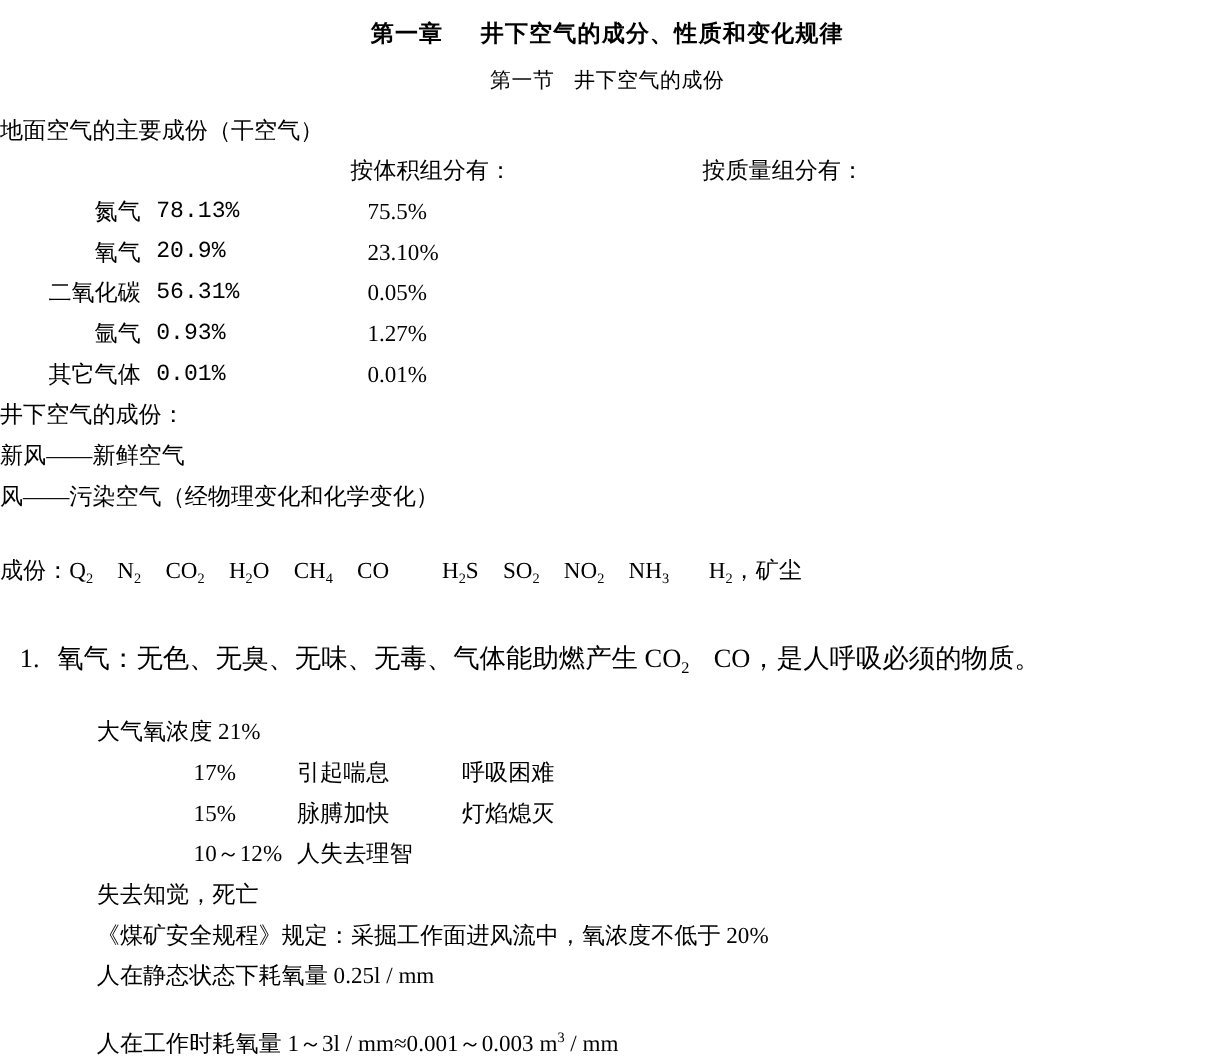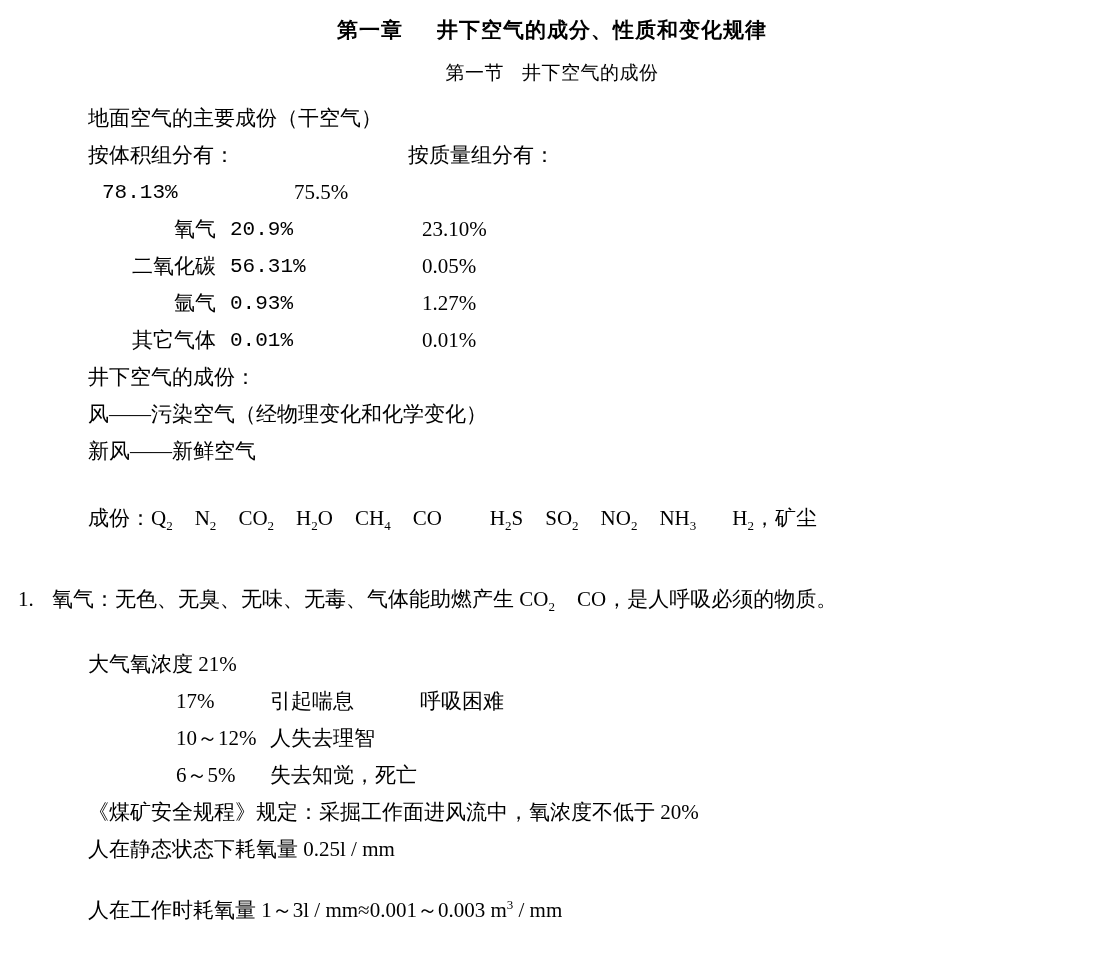--- a/index.html
+++ b/index.html
@@ -41,31 +41,31 @@
     letter-spacing: 0.5px;
   }
   .section-title .gap {
     display: inline-block;
     width: 18px;
   }
 
   
   .body-block {
     margin: 14px 0 0 0;
-    padding-left: 88px;
     font-size: 21px;
     line-height: 37px;
   }
   .line {
     white-space: pre;
   }
 
   
   .two-col {
     display: flex;
+    justify-content: center;
   }
   .col-a {
     width: 320px;
     white-space: pre;
   }
   .col-b {
     white-space: pre;
   }
 
   
@@ -102,21 +102,21 @@
     font-size: 0.62em;
   }
   .fsp1 { display: inline-block; width: 22px; }
   .fsp2 { display: inline-block; width: 48px; }
   .fsp3 { display: inline-block; width: 36px; }
 
   
   .item-1 {
     margin: 38px 0 0 0;
     padding-left: 18px;
-    font-size: 21px;
+    font-size: 24px;
     line-height: 34px;
     white-space: pre;
   }
   .item-1 .num {
     display: inline-block;
     width: 34px;
   }
 
   
   .oxy-block {
@@ -160,20 +160,21 @@
   <div class="body-block">
 
     <div class="line">地面空气的主要成份（干空气）</div>
 
     <div class="two-col">
       <div class="col-a">按体积组分有：</div>
       <div class="col-b">按质量组分有：</div>
     </div>
 
     <div class="gas-row">
+      <div class="gas-name">氮气</div>
       <div class="gas-vol">78.13%</div>
       <div class="gas-mass">75.5%</div>
     </div>
     <div class="gas-row">
       <div class="gas-name">氧气</div>
       <div class="gas-vol">20.9%</div>
       <div class="gas-mass">23.10%</div>
     </div>
     <div class="gas-row">
       <div class="gas-name">二氧化碳</div>
@@ -185,22 +186,22 @@
       <div class="gas-vol">0.93%</div>
       <div class="gas-mass">1.27%</div>
     </div>
     <div class="gas-row">
       <div class="gas-name">其它气体</div>
       <div class="gas-vol">0.01%</div>
       <div class="gas-mass">0.01%</div>
     </div>
 
     <div class="line">井下空气的成份：</div>
+    <div class="line">新风——新鲜空气</div>
     <div class="line">风——污染空气（经物理变化和化学变化）</div>
-    <div class="line">新风——新鲜空气</div>
 
     <div class="formula-line">
       <span>成份：</span>
       <span class="mi">Q<sub>2</sub></span><span class="fsp1"></span>
       <span class="mi">N<sub>2</sub></span><span class="fsp1"></span>
       <span class="mi">CO<sub>2</sub></span><span class="fsp1"></span>
       <span class="mi">H<sub>2</sub>O</span><span class="fsp1"></span>
       <span class="mi">CH<sub>4</sub></span><span class="fsp1"></span>
       <span class="mi">CO</span><span class="fsp2"></span>
       <span class="mi">H<sub>2</sub>S</span><span class="fsp1"></span>
@@ -216,26 +217,30 @@
 
   <div class="oxy-block">
     <div class="line">大气氧浓度 21%</div>
 
     <div class="conc-row">
       <div class="conc-val">17%</div>
       <div class="conc-desc">引起喘息</div>
       <div class="conc-desc2">呼吸困难</div>
     </div>
     <div class="conc-row">
+      <div class="conc-val">15%</div>
+      <div class="conc-desc">脉膊加快</div>
+      <div class="conc-desc2">灯焰熄灭</div>
+    </div>
+    <div class="conc-row">
       <div class="conc-val">10～12%</div>
       <div class="conc-desc">人失去理智</div>
       <div class="conc-desc2"></div>
     </div>
     <div class="conc-row">
-      <div class="conc-val">6～5%</div>
       <div class="conc-desc">失去知觉，死亡</div>
       <div class="conc-desc2"></div>
     </div>
 
     <div class="tail-line">《煤矿安全规程》规定：采掘工作面进风流中，氧浓度不低于 20%</div>
 
     <div class="tail-line"><span>人在静态状态下耗氧量 0.25</span><span class="mi">l / mm</span></div>
 
     <div class="spacer-line"></div>
 

